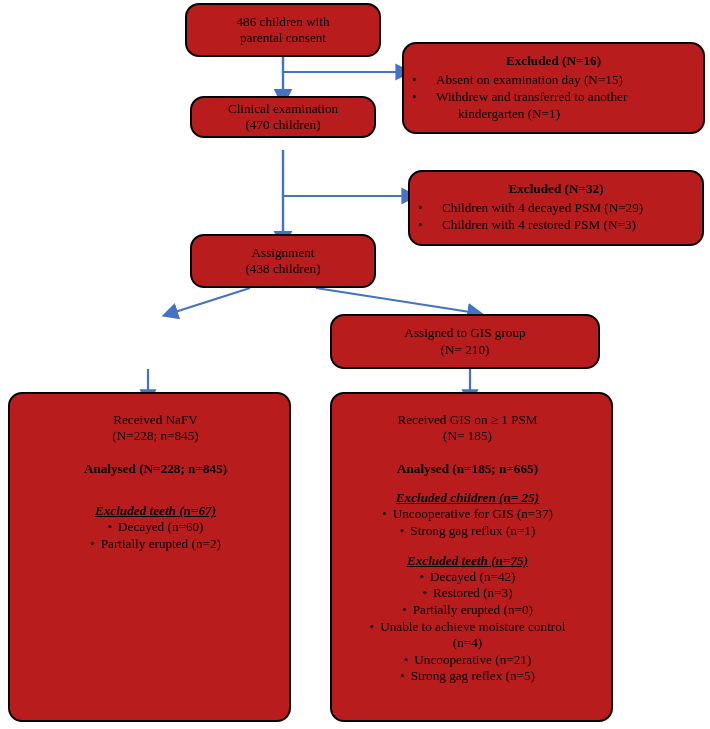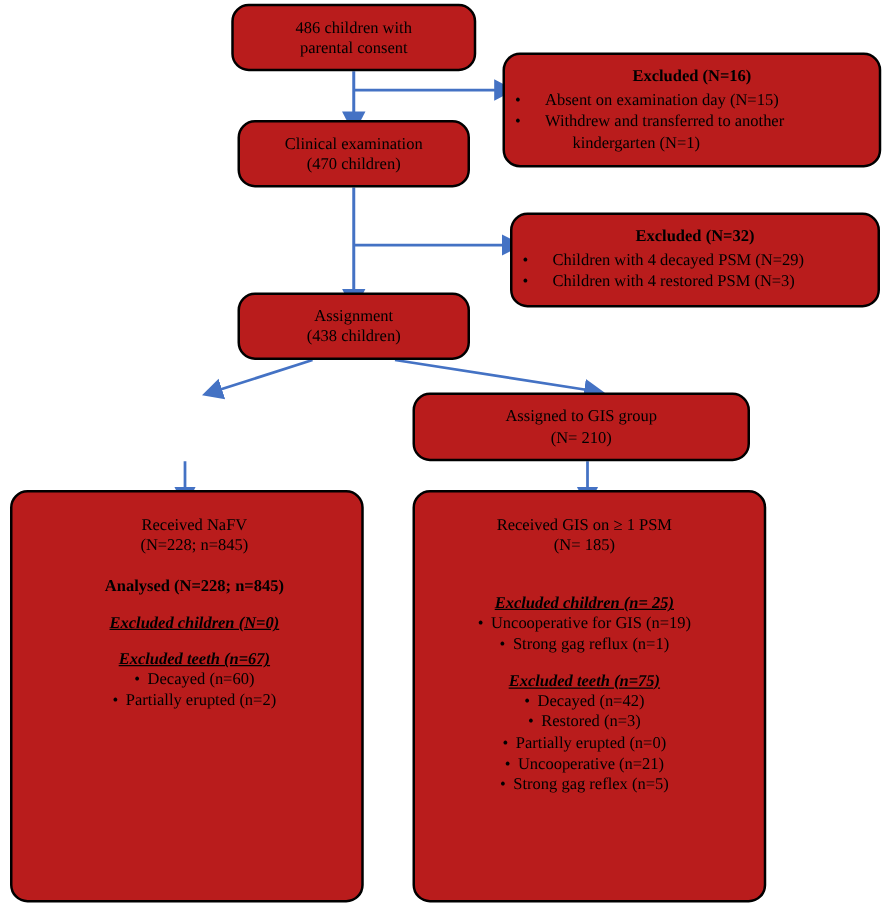--- a/index.html
+++ b/index.html
@@ -110,21 +110,21 @@
   </div>
 
   <div class="node top-align" style="left:402px; top:42px; width:303px; height:92px; padding:9px 8px 0 8px;">
     <div class="line bold">Excluded (N=16)</div>
     <ul class="excl-list">
       <li>Absent on examination day (N=15)</li>
       <li>Withdrew and transferred to another kindergarten (N=1)</li>
     </ul>
   </div>
 
-  <div class="node" style="left:190px; top:96px; width:186px; height:54px;">
+  <div class="node" style="left:190px; top:96px; width:186px; height:42px;">
     <div class="line">Clinical examination</div>
     <div class="line">(470 children)</div>
   </div>
 
   <div class="node top-align" style="left:408px; top:170px; width:296px; height:76px; padding:9px 8px 0 8px;">
     <div class="line bold">Excluded (N=32)</div>
     <ul class="excl-list">
       <li>Children with 4 decayed PSM (N=29)</li>
       <li>Children with 4 restored PSM (N=3)</li>
     </ul>
@@ -140,43 +140,44 @@
     <div class="line">Assigned to GIS group</div>
     <div class="line">(N= 210)</div>
   </div>
 
   <div class="node top-align" style="left:8px; top:392px; width:283px; height:330px; padding:18px 10px 0 22px;">
     <div class="line">Received NaFV</div>
     <div class="line">(N=228; n=845)</div>
     <div class="gap-lg"></div>
     <div class="line bold">Analysed (N=228; n=845)</div>
     <div class="gap-md"></div>
-    <div class="line hdr">Excluded children (N=0)</div>
     <div class="gap-md"></div>
     <div class="line hdr">Excluded teeth (n=67)</div>
     <ul class="cbul">
       <li><span class="bul">•</span><span>Decayed (n=60)</span></li>
       <li><span class="bul">•</span><span>Partially erupted (n=2)</span></li>
     </ul>
   </div>
 
   <div class="node top-align" style="left:330px; top:392px; width:283px; height:330px; padding:18px 10px 0 2px;">
     <div class="line">Received GIS on ≥ 1 PSM</div>
     <div class="line">(N= 185)</div>
     <div class="gap-lg"></div>
+    <div class="line bold">Analysed (n=185; n=665)</div>
     <div class="gap-md"></div>
     <div class="line hdr">Excluded children (n= 25)</div>
     <ul class="cbul">
-      <li><span class="bul">•</span><span>Uncooperative for GIS (n=19)</span></li>
+      <li><span class="bul">•</span><span>Uncooperative for GIS (n=37)</span></li>
       <li><span class="bul">•</span><span>Strong gag reflux (n=1)</span></li>
     </ul>
     <div class="gap-md"></div>
     <div class="line hdr">Excluded teeth (n=75)</div>
     <ul class="cbul">
       <li><span class="bul">•</span><span>Decayed (n=42)</span></li>
       <li><span class="bul">•</span><span>Restored (n=3)</span></li>
       <li><span class="bul">•</span><span>Partially erupted (n=0)</span></li>
+      <li style="padding:0 22px;"><span class="bul">•</span><span>Unable to achieve moisture control (n=4)</span></li>
       <li><span class="bul">•</span><span>Uncooperative (n=21)</span></li>
       <li><span class="bul">•</span><span>Strong gag reflex (n=5)</span></li>
     </ul>
   </div>
 
 </div>
 
 </body></html>

